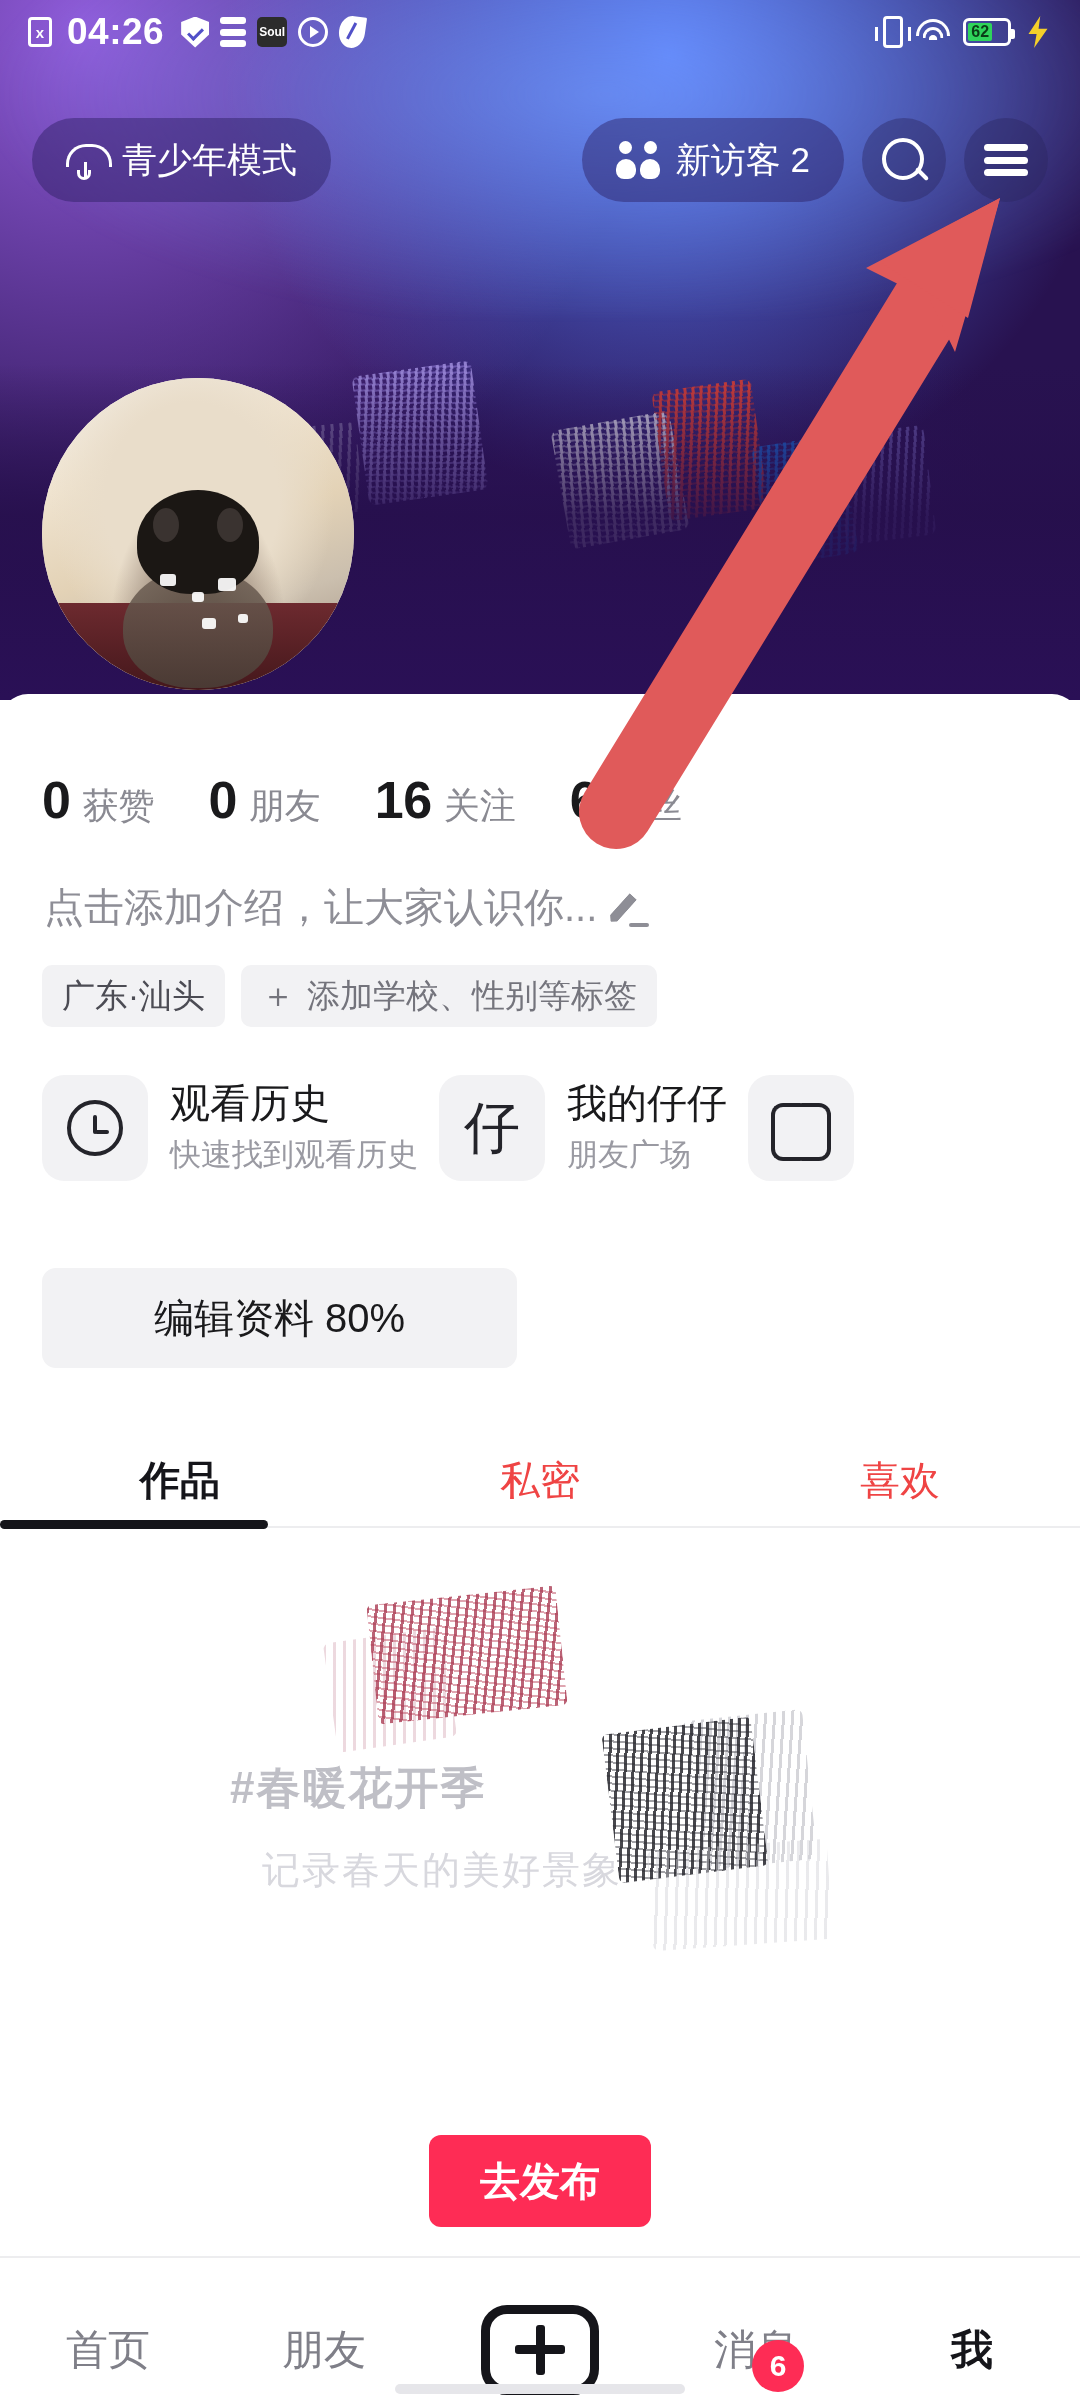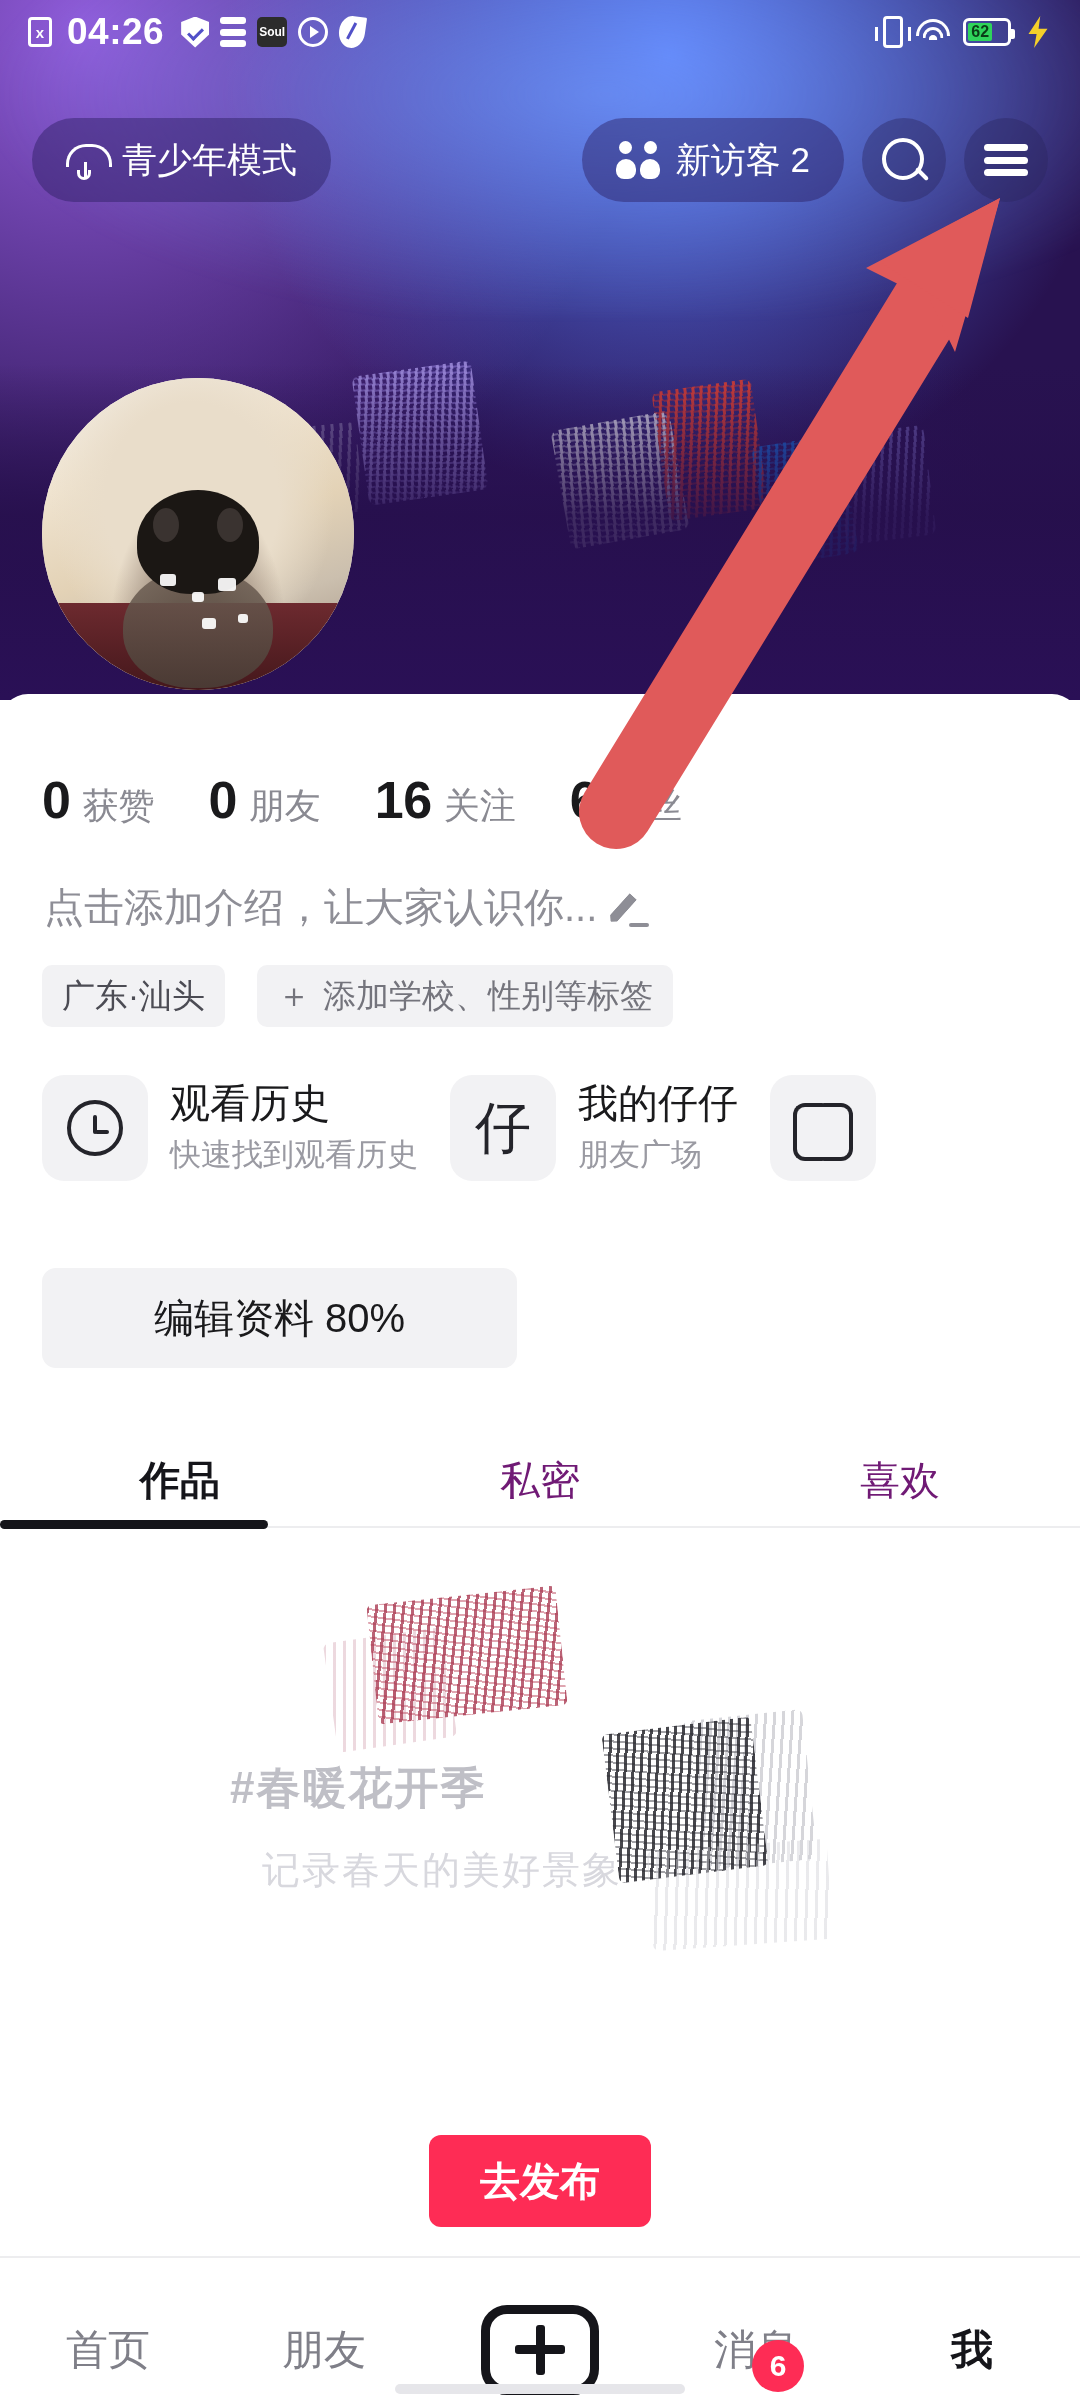--- a/index.html
+++ b/index.html
@@ -159,28 +159,28 @@
 
   
   .bio { position:absolute; left:44px; top:880px; display:flex; align-items:center; gap:14px; z-index:6; }
   .bio-text { font-size:40px; color:#8e8e96; }
   .pencil { width:40px; height:40px; position:relative; }
   .pencil:before { content:""; position:absolute; left:6px; top:4px; width:10px; height:34px;
             background:#8e8e96; transform:rotate(42deg); clip-path:polygon(0 0,100% 0,100% 86%,50% 100%,0 86%); }
   .pencil:after { content:""; position:absolute; left:18px; bottom:1px; width:20px; height:4px; background:#8e8e96; border-radius:2px;}
 
   
-  .tags { position:absolute; left:42px; top:965px; display:flex; gap:32px; z-index:6; }
+  .tags { position:absolute; left:42px; top:965px; display:flex; gap:16px; z-index:6; }
   .tag { height:62px; background:#f2f2f4; border-radius:10px; display:flex; align-items:center;
          padding:0 20px; font-size:33px; color:#4c4c54; white-space:nowrap; }
   .tag.muted { color:#74747c; }
   .tag .plus { margin-right:12px; font-size:34px; color:#74747c; }
 
   
-  .quickcards { position:absolute; left:42px; top:1075px; display:flex; gap:32px; z-index:6; }
+  .quickcards { position:absolute; left:42px; top:1075px; display:flex; gap:21px; z-index:6; }
   .qcard { display:flex; align-items:center; gap:22px; }
   .qicon { width:106px; height:106px; border-radius:22px; background:#f2f2f4;
            display:flex; align-items:center; justify-content:center; flex:none; }
   .clock { width:56px; height:56px; border:4px solid #24242a; border-radius:50%; position:relative; }
   .clock:before { content:""; position:absolute; left:22px; top:11px; width:4px; height:19px; background:#24242a; border-radius:2px;}
   .clock:after { content:""; position:absolute; left:24px; top:26px; width:14px; height:4px; background:#24242a; border-radius:2px;}
   .zai-glyph { font-size:56px; color:#24242a; font-weight:400; line-height:1; }
   .book { width:60px; height:50px; position:relative; }
   .book:before,.book:after { content:""; position:absolute; top:0; width:27px; height:50px;
            border:4px solid #24242a; }
@@ -191,21 +191,21 @@
 
   
   .actions { position:absolute; left:42px; top:1268px; display:flex; gap:24px; z-index:6; }
   .abtn { width:475px; height:100px; border-radius:14px; background:#f2f2f4;
           display:flex; align-items:center; justify-content:center;
           font-size:40px; color:#1a1a1c; font-weight:500; }
 
   
   .tabs { position:absolute; left:0; top:1425px; width:1080px; height:110px; display:flex; z-index:6; }
   .tab { flex:1; display:flex; align-items:center; justify-content:center;
-         font-size:40px; color:#701a75; position:relative; }
+         font-size:40px; color:#ef4444; position:relative; }
   .tab.active { color:#15151a; font-weight:700; }
   .tab-underline { position:absolute; left:0; top:1520px; width:268px; height:9px;
          background:#15151a; border-radius:5px; z-index:7; }
   .tabs-divider { position:absolute; left:0; top:1526px; width:1080px; height:2px; background:#ededef; z-index:6; }
 
   
   .content { position:absolute; left:0; top:1535px; width:1080px; height:720px; background:#fff; z-index:5; }
   .illus { position:absolute; left:50%; transform:translateX(-50%); top:60px; width:640px; height:400px; }
   .ib { position:absolute; border-radius:6px; }
   .ib-red { left:152px; top:0; width:190px; height:120px;

